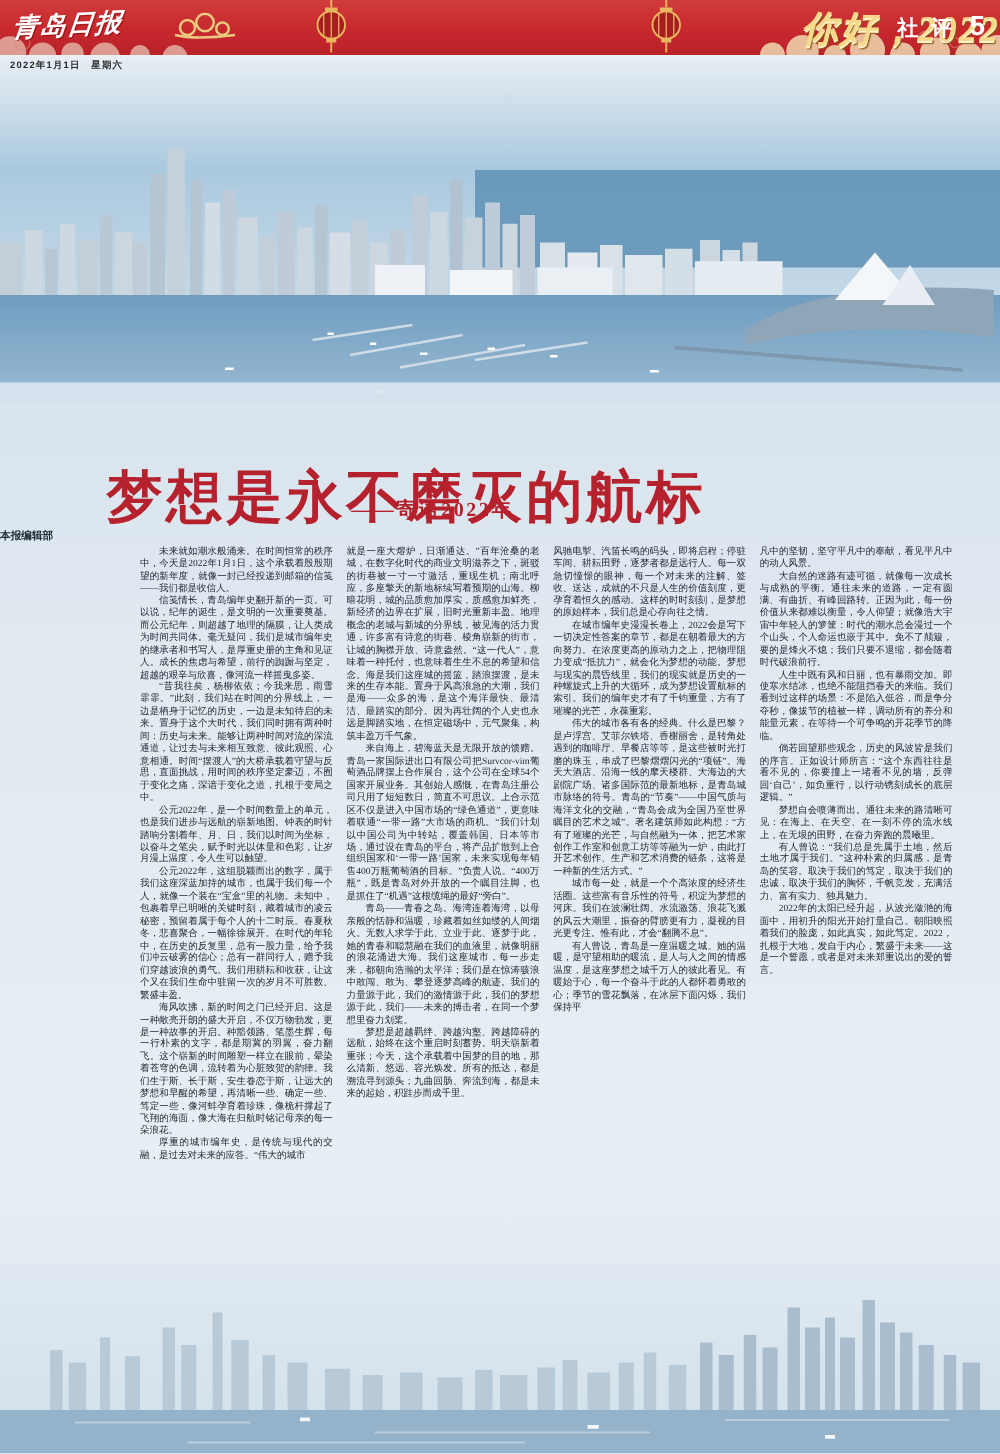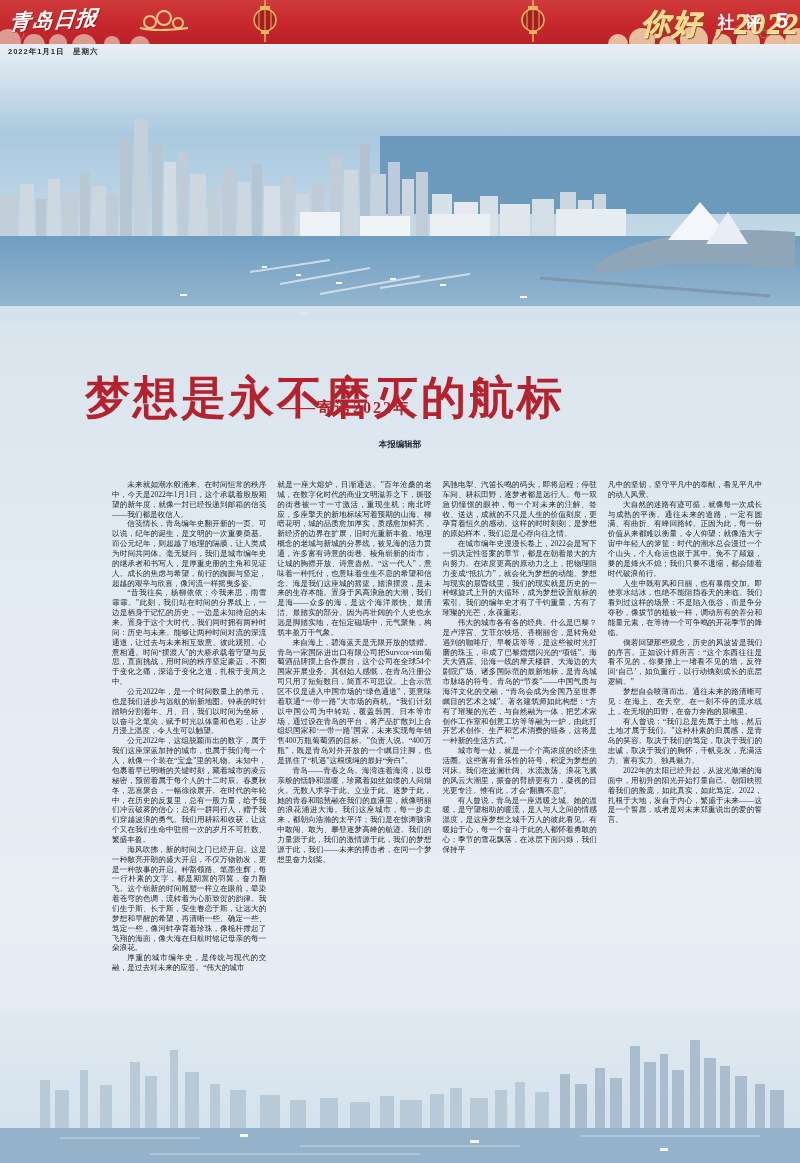--- a/index.html
+++ b/index.html
@@ -33,27 +33,27 @@
   .hero{top:44px;height:292px;}
   .bottom-photo{top:1010px;height:153px;}
   .paper-bg{position:absolute;left:0;top:336px;width:800px;height:827px;z-index:0;
             background:linear-gradient(180deg,#d9e4ed 0%,#e2eaf1 25%,#e7eef4 70%,#e0e9f1 100%);}
 
   
   .headline{position:absolute;left:0;top:338px;width:650px;text-align:center;z-index:4;
             color:#b5212c;font-weight:bold;font-size:45px;letter-spacing:3px;}
   .subtitle{position:absolute;left:0;top:398px;width:692px;text-align:center;z-index:4;
             color:#b5212c;font-size:16px;font-weight:bold;letter-spacing:2px;}
-  .byline{position:absolute;left:0;top:423px;width:800px;text-align:center;z-index:4;
-          color:#1d2835;font-size:8.5px;font-weight:bold;margin-top:16px;}
+  .byline{position:absolute;left:0;top:423px;width:800px;z-index:4;
+          color:#1d2835;font-size:8.5px;font-weight:bold;}
 
   
   .columns{position:absolute;left:112px;top:436px;width:650px;height:535px;z-index:4;
            display:flex;gap:11px;overflow:hidden;}
-  .col{flex:1;font-size:7.6px;line-height:1.3;text-align:justify;color:#1b2330;margin-top:44px;}
+  .col{flex:1;font-size:7.6px;line-height:1.3;text-align:justify;color:#1b2330;}
   .col p{margin:0;text-indent:2em;}
   .col:not(:first-child) p:first-child{text-indent:0;}
 </style>
 </head>
 <body>
 
 <div class="page">
 
   <div class="paper-bg"></div>
 
@@ -220,20 +220,21 @@
         <p>“昔我往矣，杨柳依依；今我来思，雨雪霏霏。”此刻，我们站在时间的分界线上，一边是栖身于记忆的历史，一边是未知待启的未来。置身于这个大时代，我们同时拥有两种时间：历史与未来。能够让两种时间对流的深流通道，让过去与未来相互致意、彼此观照、心意相通。时间“摆渡人”的大桥承载着守望与反思，直面挑战，用时间的秩序坚定豪迈，不囿于变化之痛，深谙于变化之道，扎根于变局之中。</p>
         <p>公元2022年，是一个时间数量上的单元，也是我们进步与远航的崭新地图。钟表的时针踏响分割着年、月、日，我们以时间为坐标，以奋斗之笔尖，赋予时光以体量和色彩，让岁月漫上温度，令人生可以触望。</p>
         <p>公元2022年，这组脱颖而出的数字，属于我们这座深蓝加持的城市，也属于我们每一个人，就像一个装在“宝盒”里的礼物。未知中，包裹着早已明晰的关键时刻，藏着城市的凌云秘密，预留着属于每个人的十二时辰。春夏秋冬，悲喜聚合，一幅徐徐展开。在时代的年轮中，在历史的反复里，总有一股力量，给予我们冲云破雾的信心；总有一群同行人，赠予我们穿越波浪的勇气。我们用耕耘和收获，让这个又在我们生命中驻留一次的岁月不可胜数、繁盛丰盈。</p>
         <p>海风吹拂，新的时间之门已经开启。这是一种敞亮开朗的盛大开启，不仅万物勃发，更是一种故事的开启。种豁领路、笔墨生辉，每一行朴素的文字，都是期冀的羽翼，奋力翻飞。这个崭新的时间雕塑一样立在眼前，晕染着苍穹的色调，流转着为心脏致贺的韵律。我们生于斯、长于斯，安生眷恋于斯，让远大的梦想和早醒的希望，再清晰一些、确定一些、笃定一些，像河蚌孕育着珍珠，像桅杆撑起了飞翔的海面，像大海在归航时铭记母亲的每一朵浪花。</p>
         <p>厚重的城市编年史，是传统与现代的交融，是过去对未来的应答。“伟大的城市</p>
       </div>
       <div class="col">
         <p>就是一座大熔炉，日渐通达。”百年沧桑的老城，在数字化时代的商业文明滋养之下，斑驳的街巷被一寸一寸激活，重现生机；南北呼应，多座擎天的新地标续写着预期的山海。柳暗花明，城的品质愈加厚实，质感愈加鲜亮，新经济的边界在扩展，旧时光重新丰盈。地理概念的老城与新城的分界线，被见海的活力贯通，许多富有诗意的街巷、棱角崭新的街市，让城的胸襟开放、诗意盎然。“这一代人”，意味着一种托付，也意味着生生不息的希望和信念。海是我们这座城的摇篮，踏浪摆渡，是未来的生存本能。置身于风高浪急的大潮，我们是海——众多的海，是这个海洋最快、最清洁、最踏实的部分。因为再壮阔的个人史也永远是脚踏实地，在恒定磁场中，元气聚集，构筑丰盈万千气象。</p>
         <p>来自海上，碧海蓝天是无限开放的馈赠。青岛一家国际进出口有限公司把Survcor-vim葡萄酒品牌摆上合作展台，这个公司在全球54个国家开展业务。其创始人感慨，在青岛注册公司只用了短短数日，简直不可思议。上合示范区不仅是进入中国市场的“绿色通道”，更意味着联通“一带一路”大市场的商机。“我们计划以中国公司为中转站，覆盖韩国、日本等市场，通过设在青岛的平台，将产品扩散到上合组织国家和‘一带一路’国家，未来实现每年销售400万瓶葡萄酒的目标。”负责人说。“400万瓶”，既是青岛对外开放的一个瞩目注脚，也是抓住了“机遇”这根缆绳的最好“旁白”。</p>
         <p>青岛——青春之岛。海湾连着海湾，以母亲般的恬静和温暖，珍藏着如丝如缕的人间烟火。无数人求学于此、立业于此、逐梦于此，她的青春和聪慧融在我们的血液里，就像明丽的浪花涌进大海。我们这座城市，每一步走来，都朝向浩瀚的太平洋；我们是在惊涛骇浪中敢闯、敢为、攀登逐梦高峰的航迹。我们的力量源于此，我们的激情源于此，我们的梦想源于此，我们——未来的搏击者，在同一个梦想里奋力划桨。</p>
+        <p>梦想是超越羁绊、跨越沟壑、跨越障碍的远航，始终在这个重启时刻蓄势。明天崭新着重张；今天，这个承载着中国梦的目的地，那么清新、悠远、容光焕发。所有的抵达，都是溯流寻到源头；九曲回肠、奔流到海，都是未来的起始，积跬步而成千里。</p>
       </div>
       <div class="col">
         <p>风驰电掣、汽笛长鸣的码头，即将启程；停驻车间、耕耘田野，逐梦者都是远行人。每一双急切憧憬的眼神，每一个对未来的注解、签收、送达，成就的不只是人生的价值刻度，更孕育着恒久的感动。这样的时时刻刻，是梦想的原始样本，我们总是心存向往之情。</p>
         <p>在城市编年史漫漫长卷上，2022会是写下一切决定性答案的章节，都是在朝着最大的方向努力。在浓度更高的原动力之上，把物理阻力变成“抵抗力”，就会化为梦想的动能。梦想与现实的晨昏线里，我们的现实就是历史的一种螺旋式上升的大循环，成为梦想设置航标的索引。我们的编年史才有了千钧重量，方有了璀璨的光芒，永葆重彩。</p>
         <p>伟大的城市各有各的经典。什么是巴黎？是卢浮宫、艾菲尔铁塔、香榭丽舍，是转角处遇到的咖啡厅、早餐店等等，是这些被时光打磨的珠玉，串成了巴黎熠熠闪光的“项链”。海天大酒店、沿海一线的摩天楼群、大海边的大剧院广场、诸多国际范的最新地标，是青岛城市脉络的符号。青岛的“节奏”——中国气质与海洋文化的交融，“青岛会成为全国乃至世界瞩目的艺术之城”。著名建筑师如此构想：“方有了璀璨的光芒，与自然融为一体，把艺术家创作工作室和创意工坊等等融为一炉，由此打开艺术创作、生产和艺术消费的链条，这将是一种新的生活方式。”</p>
         <p>城市每一处，就是一个个高浓度的经济生活圈。这些富有音乐性的符号，积淀为梦想的河床。我们在波澜壮阔、水流激荡、浪花飞溅的风云大潮里，振奋的臂膀更有力，凝视的目光更专注。惟有此，才会“翻腾不息”。</p>
         <p>有人曾说，青岛是一座温暖之城。她的温暖，是守望相助的暖流，是人与人之间的情感温度，是这座梦想之城千万人的彼此看见。有暖始于心，每一个奋斗于此的人都怀着勇敢的心；季节的雪花飘落，在冰层下面闪烁，我们保持平</p>
       </div>
       <div class="col">
         <p>凡中的坚韧，坚守平凡中的奉献，看见平凡中的动人风景。</p>

